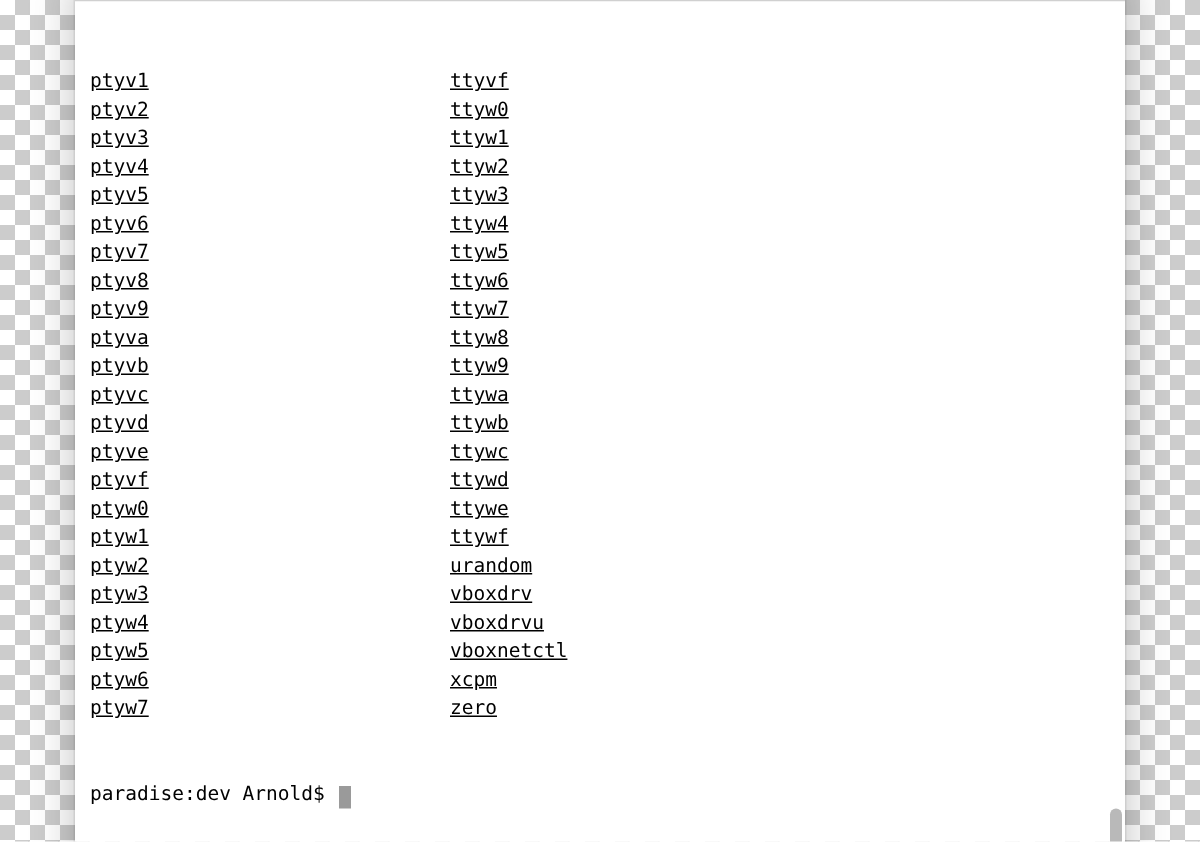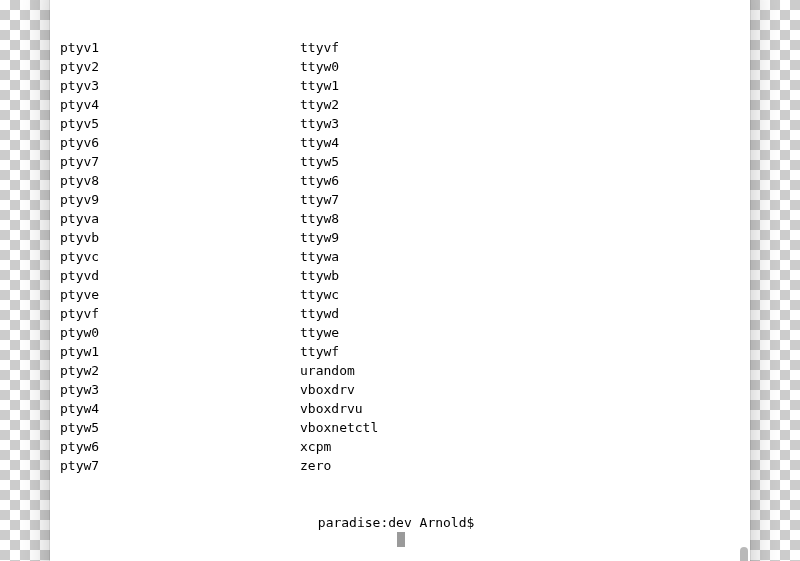--- a/index.html
+++ b/index.html
@@ -45,25 +45,25 @@
     font-size: 13px;
     line-height: 19px;
     color: #000;
     white-space: pre;
   }
   .cols {
     display: flex;
   }
   .col {
     width: 240px;
+    text-decoration: underline;
   }
   .prompt-line {
     display: flex;
-    align-items: center;
-    flex-direction: column;
+    align-items: flex-end;
   }
   .cursor {
     display: inline-block;
     width: 8px;
     height: 15px;
     background: #9a9a9a;
     margin-left: 2px;
     vertical-align: middle;
   }
   .scrollbar-track {

